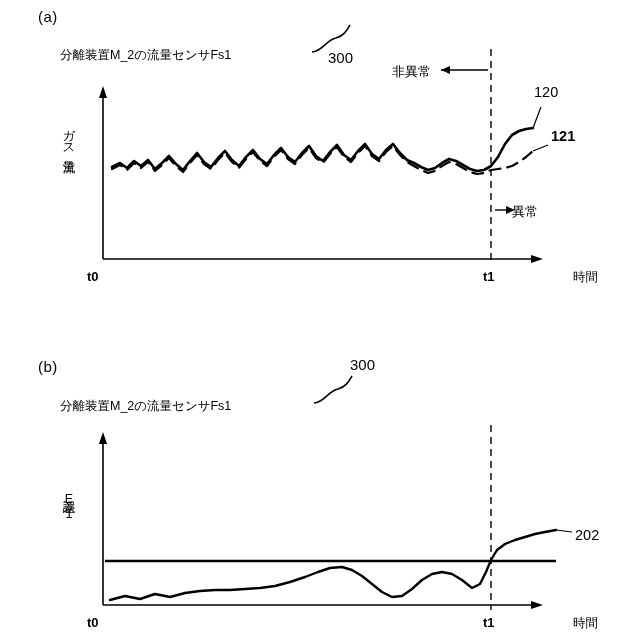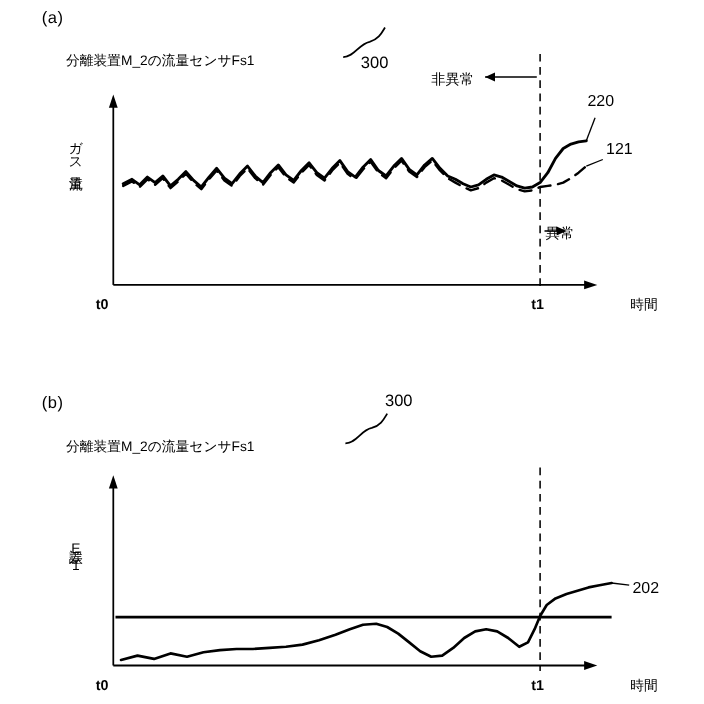--- a/index.html
+++ b/index.html
@@ -79,24 +79,24 @@
   <div class="chart-title" style="left:60px; top:47px;">分離装置M_2の流量センサFs1</div>
 
   <div class="axis-label-y" style="left:60px; top:120px;">ガス流量</div>
 
   <div class="axis-label-x" style="left:541px; top:269px;">時間</div>
 
   <div class="tick-label" style="left:87px; top:269px;">t0</div>
   <div class="tick-label" style="left:483px; top:269px;">t1</div>
 
   <div class="annot" style="left:392px; top:63px;">非異常</div>
-  <div class="annot" style="left:496px; top:203px;">異常</div>
+  <div class="annot" style="left:512px; top:203px;">異常</div>
 
-  <div class="curve-label" style="left:534px; top:84px;">220</div>
-  <div class="curve-label" style="left:551px; top:128px;">121</div>
+  <div class="curve-label" style="left:534px; top:84px;">120</div>
+  <div class="curve-label" style="left:551px; top:128px;font-weight:bold;">121</div>
 
   <svg width="640" height="320">
 
     <g>
       <line x1="103" y1="96" x2="103" y2="259" stroke="#000" stroke-width="1.6"></line>
       <polygon points="103,86 99,98 107,98" fill="#000"></polygon>
     </g>
 
     <g>
       <line x1="103" y1="259" x2="533" y2="259" stroke="#000" stroke-width="1.6"></line>

